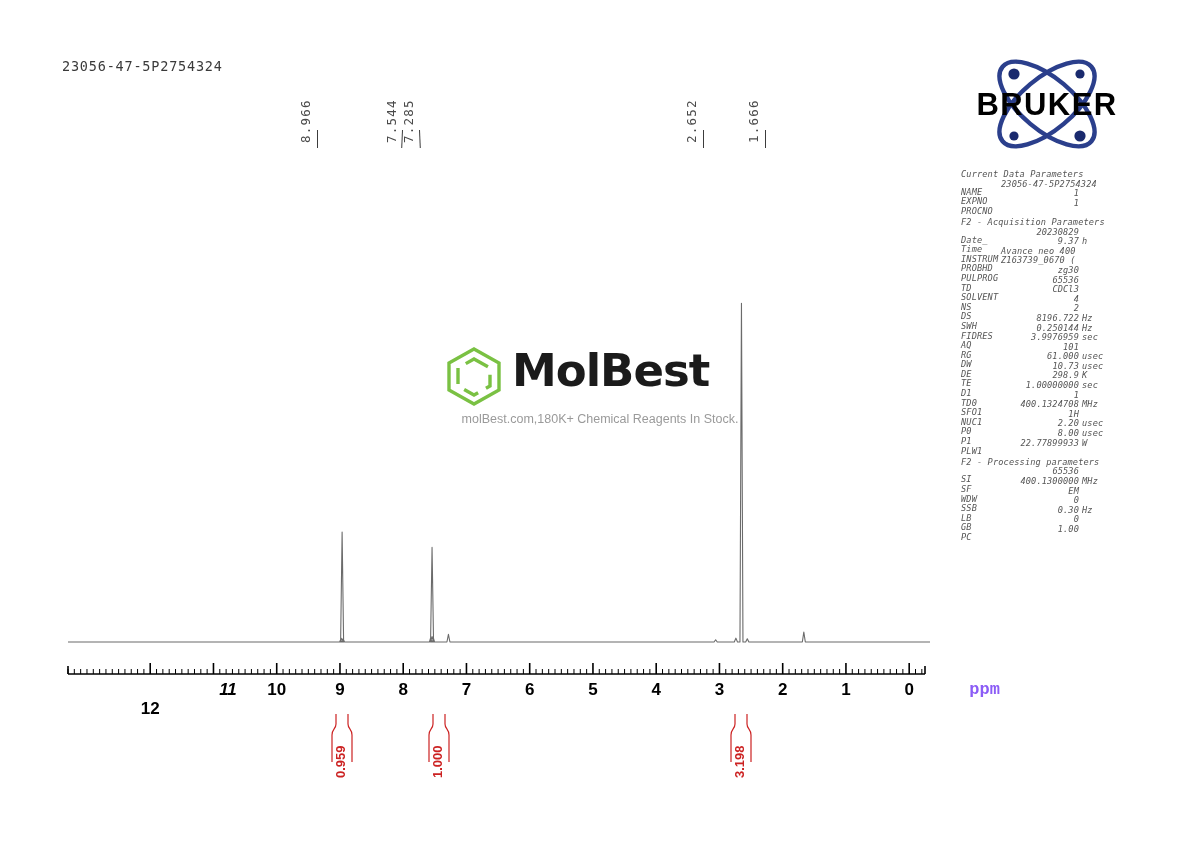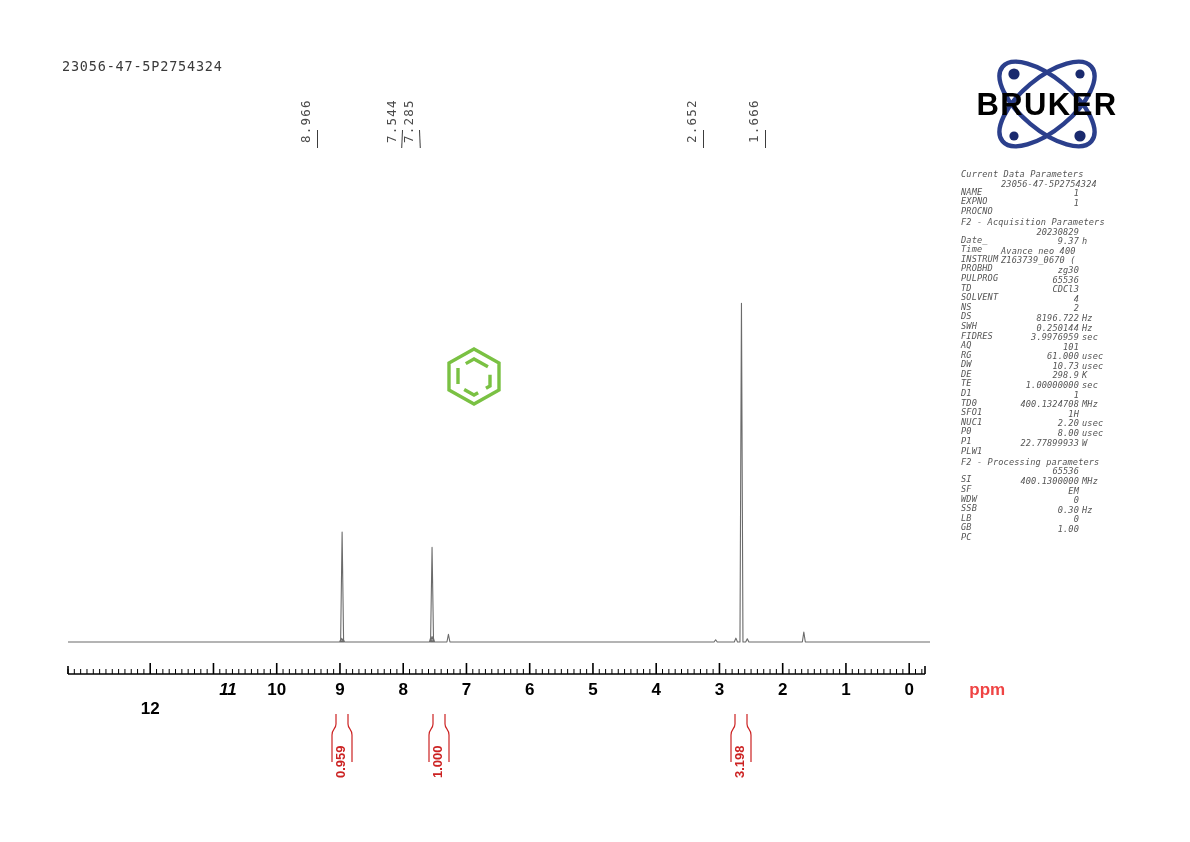--- a/index.html
+++ b/index.html
@@ -74,24 +74,24 @@
     top: 20px;
     font-family: "Liberation Sans", sans-serif;
     font-weight: bold;
     font-size: 17px;
     color: #000;
     transform: translateX(-50%);
   }
   #ppm-unit-label {
     position: absolute;
     top: 20px;
-    font-family: Liberation Sans, sans-serif;
+    font-family: Liberation Mono, monospace;
     font-weight: bold;
     font-size: 17px;
-    color: #ef4444;
+    color: #8b5cf6;
   }
 
   
   .integral-value {
     position: absolute;
     font-family: "Liberation Sans", sans-serif;
     font-weight: bold;
     font-size: 13px;
     color: #cc2222;
     transform-origin: left bottom;
@@ -451,15 +451,17 @@
     <circle cx="56" cy="84" r="4.6" fill="#1a2a6e"></circle>
     <circle cx="122" cy="22" r="4.6" fill="#1a2a6e"></circle>
     <text id="bruker-wordmark" x="89" y="63" text-anchor="middle" font-family="Liberation Sans, sans-serif" font-weight="bold" font-size="31" letter-spacing="1.4" fill="#000">BRUKER</text>
   </svg>
 
   <div id="molbest-watermark">
     <svg width="62" height="60" viewBox="0 0 62 60" xmlns="http://www.w3.org/2000/svg" style="position:absolute;left:0;top:4px;">
       <polygon points="31,3 56,17 56,44 31,58 6,44 6,17" fill="none" stroke="#7ac143" stroke-width="3.4"></polygon>
       <polygon points="31,13 47,22 47,40 31,49 15,40 15,22" fill="none" stroke="#7ac143" stroke-width="3.4" stroke-dasharray="16 9"></polygon>
     </svg>
+    <div id="molbest-wordmark">MolBest</div>
+    <div id="molbest-tagline">molBest.com,180K+ Chemical Reagents In Stock.</div>
   </div>
 
 </div>
 
 </body></html>

